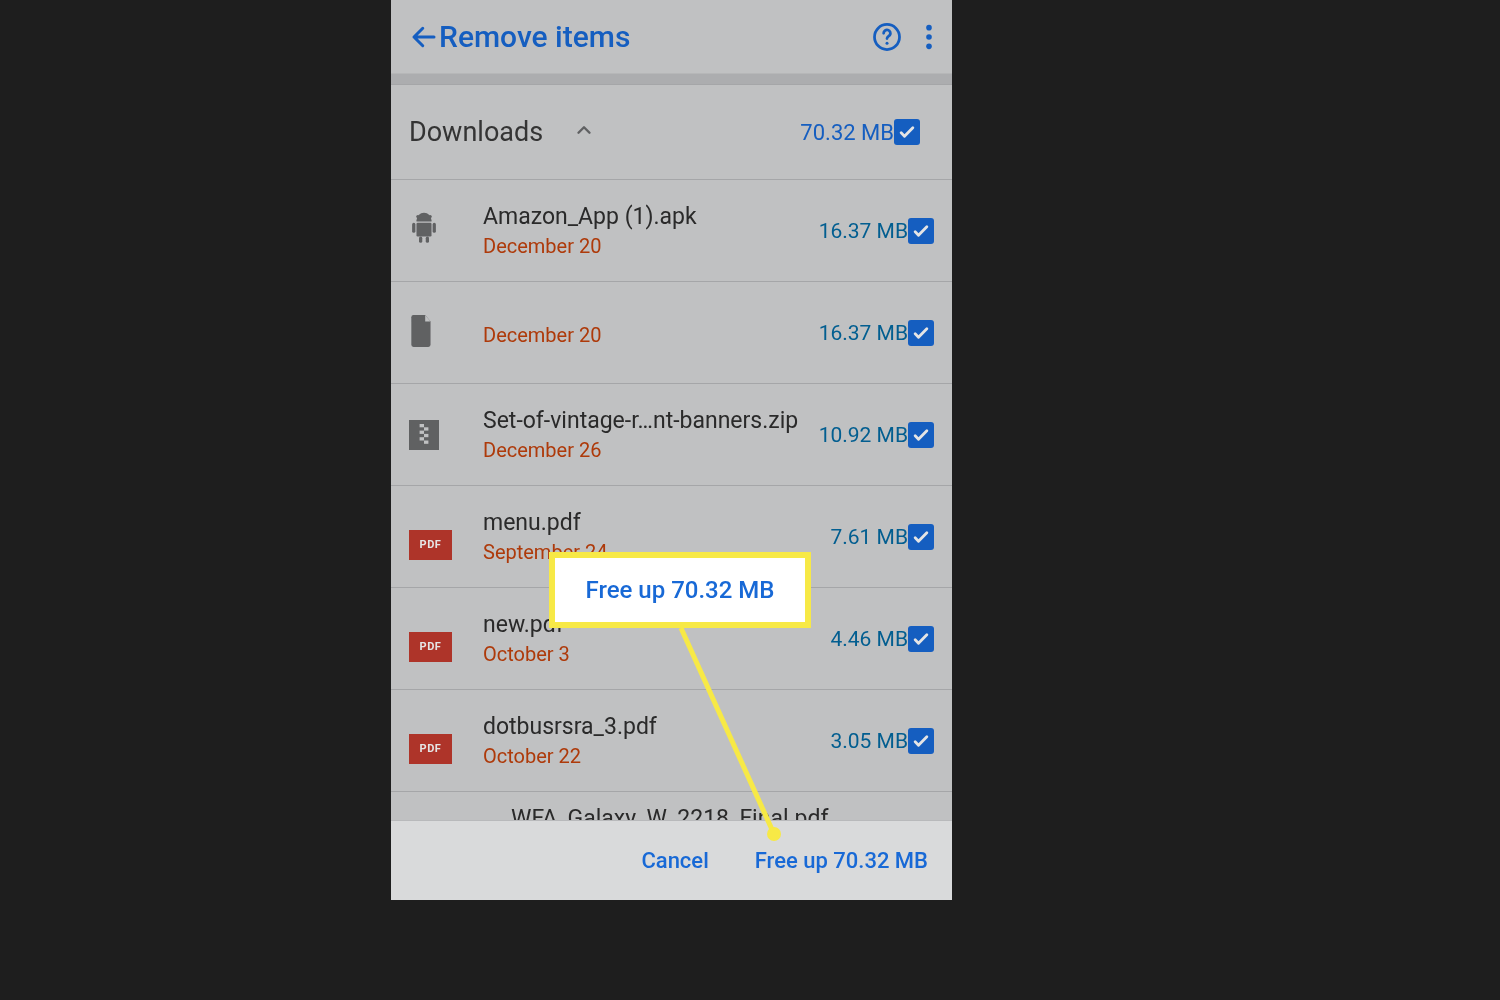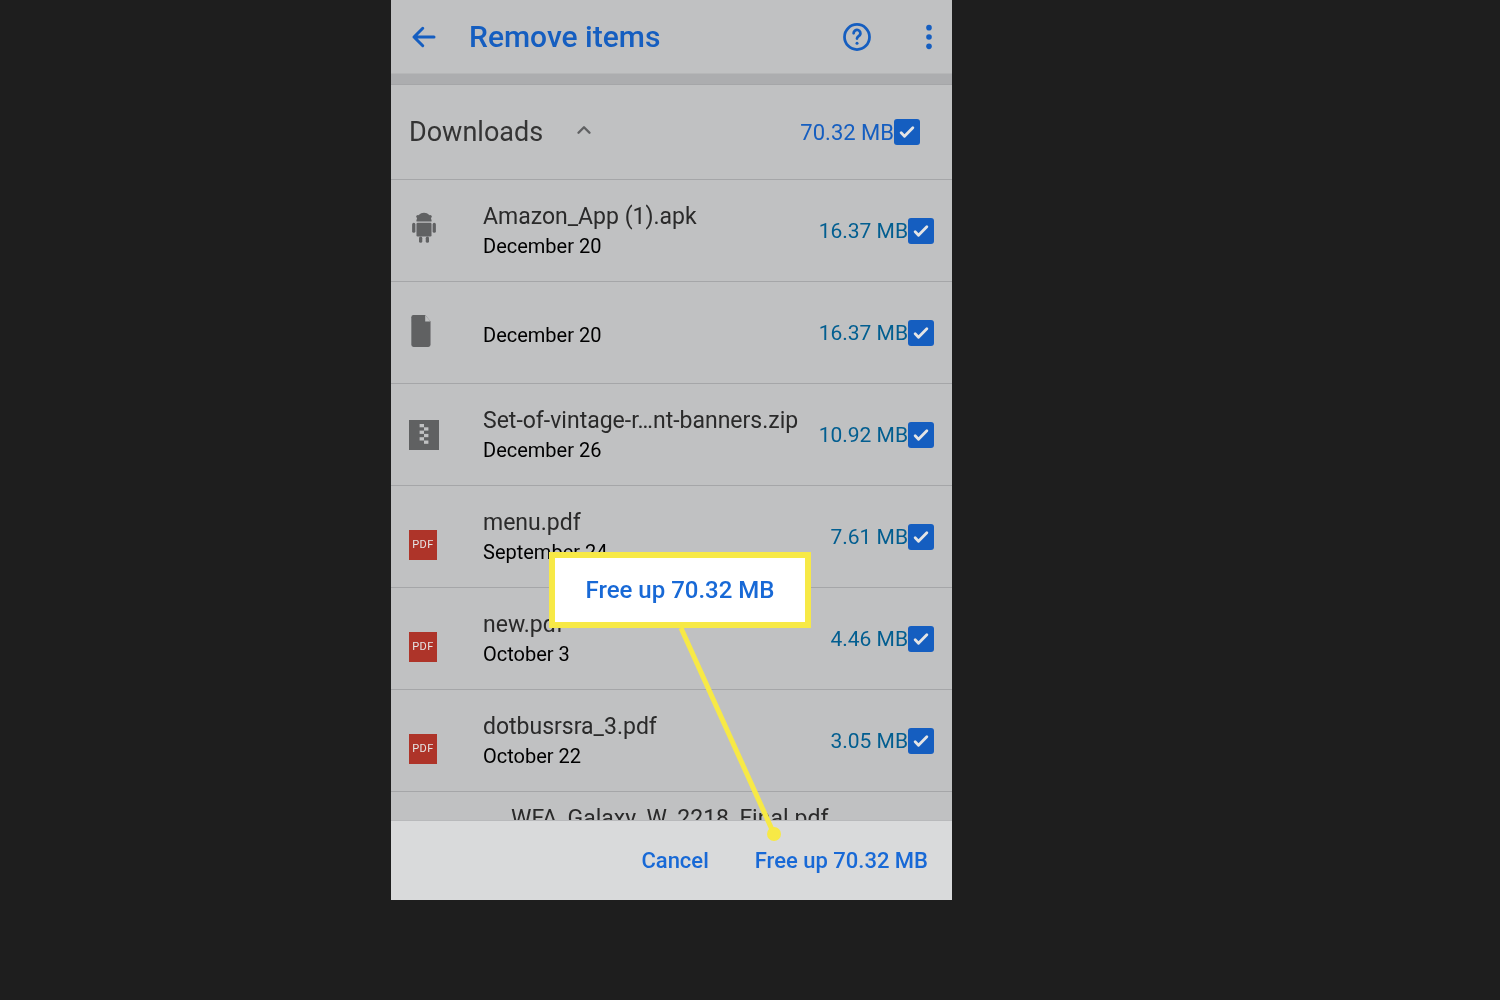--- a/index.html
+++ b/index.html
@@ -28,21 +28,20 @@
     pointer-events: none;
     z-index: 50;
   }
   
   .appbar {
     height: 74px;
     background: #d6d7d8;
     display: flex;
     align-items: center;
     padding: 0 18px;
-    gap: 30px;
     border-bottom: 1px solid rgba(0,0,0,.05);
   }
   .appbar .back-btn,
   .appbar .help-btn,
   .appbar .more-btn { display: flex; align-items: center; justify-content: center; }
   .appbar .title {
     flex: 1;
     font-size: 30px;
     font-weight: 500;
     color: #1869d6;
@@ -91,21 +90,21 @@
   .row .texts { flex:1; min-width:0; }
   .row .fname {
     font-size: 23px;
     color: #2f2f2f;
     white-space: nowrap;
     overflow: hidden;
     text-overflow: ellipsis;
   }
   .row .fdate {
     font-size: 20px;
-    color: #000000;
+    color: #c2410c;
     margin-top: 4px;
   }
   .row .fsize {
     font-size: 21px;
     color: #0369a1;
     white-space: nowrap;
   }
   .row-peek {
     height: 40px;
     background: #d6d7d8;
@@ -126,25 +125,25 @@
   }
   
   .apk-icon { color:#6b6c6e; }
   .file-icon { color:#6b6c6e; }
   .zip-icon {
     width:30px; height:30px;
     background:#6b6c6e;
     display:flex; align-items:center; justify-content:center;
   }
   .pdf-icon {
-    width:28px; height:30px;
+    width:43px; height:30px;
     background:#c23a2e;
     color:#fff;
     font-size:11px;
-    font-weight:400;
+    font-weight:700;
     display:flex; align-items:center; justify-content:center;
     letter-spacing:.5px;
     margin-top:16px;
   }
   
   .bottombar {
     position:absolute;
     bottom:0; left:0; right:0;
     height: 80px;
     background:#d9dadb;

